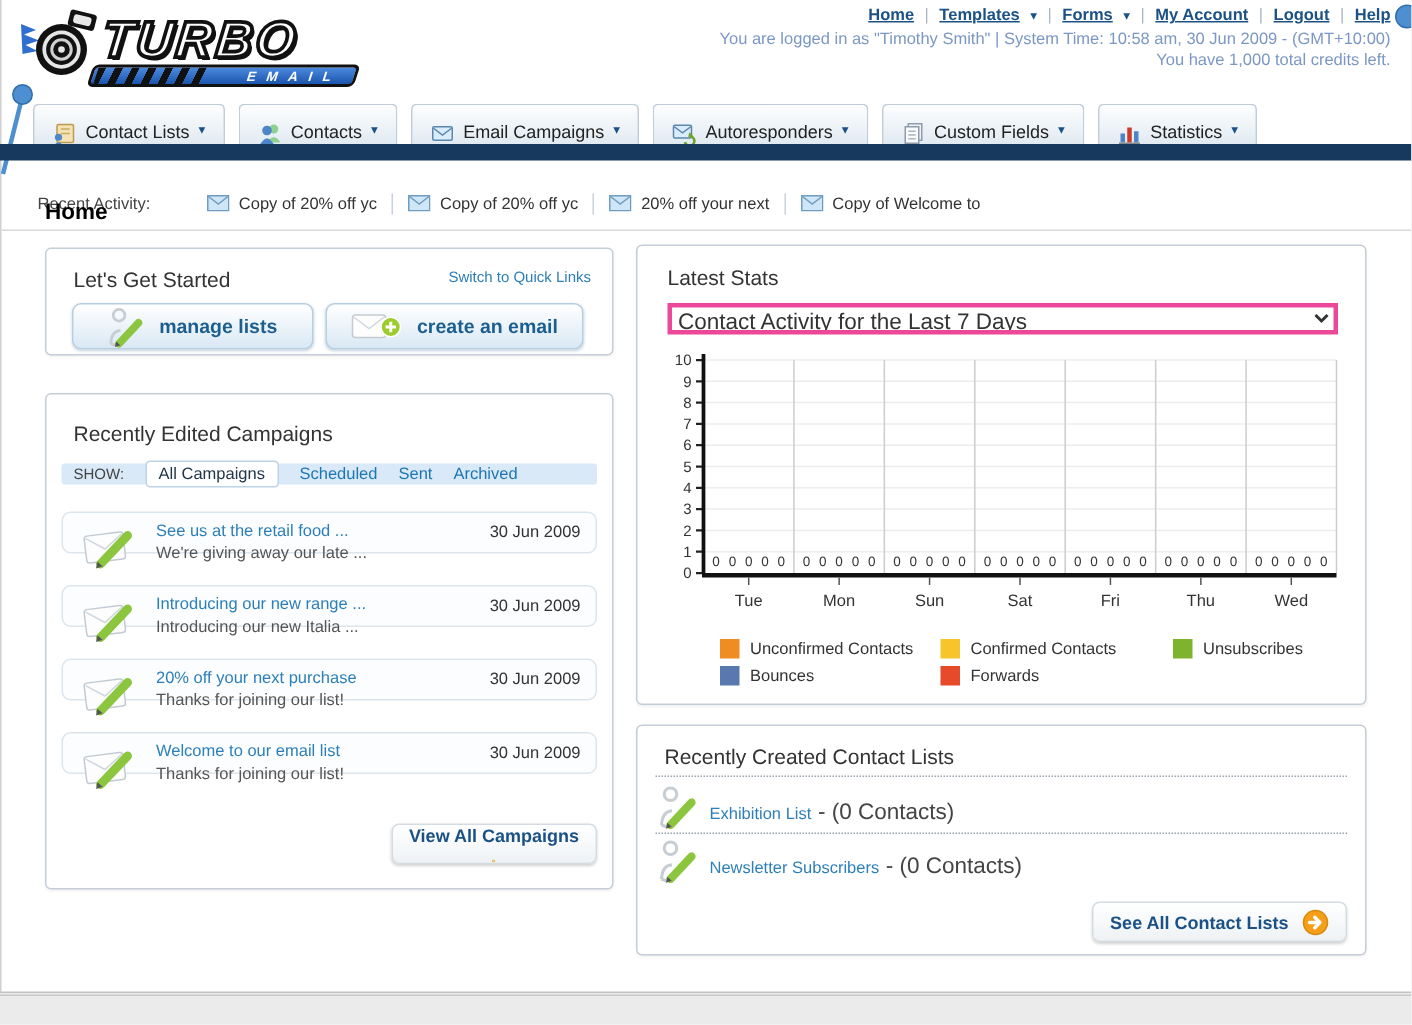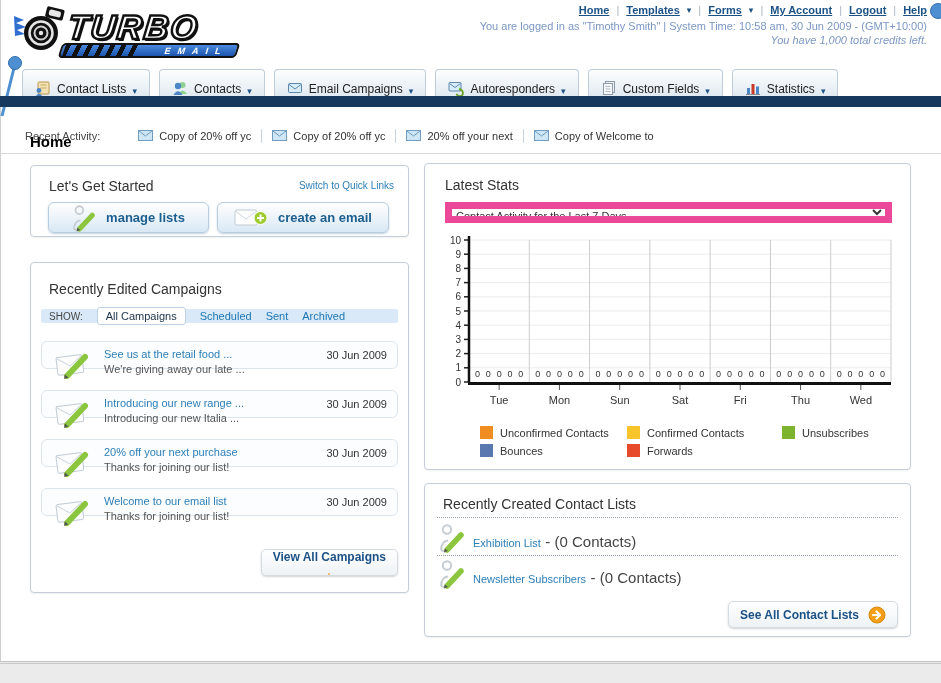--- a/index.html
+++ b/index.html
@@ -19,27 +19,27 @@
   .logo-stripes { position: absolute; left: 2px; top: 0; width: 42%; height: 100%;
     background: repeating-linear-gradient(100deg, #111 0 5px, transparent 5px 11px); }
   .logo-email { position: absolute; right: 8px; top: 1px; color: #fff; font-size: 9px;
     font-weight: bold; letter-spacing: 7px; }
   .top-nav { position: absolute; right: 14px; top: 4px; font-size: 11px; color: #9aa7b8;
     display: flex; align-items: center; gap: 7px; }
   .top-nav a { color: #1b5185; font-weight: bold; text-decoration: underline; cursor: pointer; }
   .nav-sep { color: #a9b6c4; }
   .chev { color: #1b5185; font-size: 9px; }
   .login-line { position: absolute; right: 14px; top: 20px; font-size: 11px; color: #7b97c4; }
-  .credits-line { position: absolute; right: 14px; top: 34px; font-size: 11px; color: #7b97c4; font-style: italic; }
+  .credits-line { position: absolute; right: 14px; top: 34px; font-size: 11px; color: #7b97c4; }
   .help-dot { position: absolute; right: -5px; top: 3px; width: 16px; height: 16px;
     border-radius: 50%; background: #4d8fd1; border: 1px solid #2f6fad; }
 
   
   .tabbar { position: absolute; left: 22px; top: 69px; height: 27px; display: flex; gap: 9px; }
-  .tab { display: inline-flex; align-items: flex-end; gap: 6px; padding: 0 12px;
+  .tab { display: inline-flex; align-items: flex-start; gap: 6px; padding: 11px 12px;
     border: 1px solid #c1ccd9; border-bottom: none; border-radius: 4px 4px 0 0;
     background: linear-gradient(#fdfefe, #e1eaf2); font-size: 12px; color: #222; cursor: pointer; }
   .navy-bar { position: absolute; left: 0; top: 96px; width: 941px; height: 11px; background: #17395d; }
 
   
   .activity-bar { position: absolute; left: 0; top: 118px; width: 941px; height: 36px;
     border-bottom: 1px solid #d8d8d8; display: flex; align-items: center; padding-left: 25px; }
   .activity-label { font-size: 11px; color: #444; margin-right: 28px; }
   .activity-item { display: inline-flex; align-items: center; gap: 6px; font-size: 11px;
     color: #333; padding: 0 10px; cursor: pointer; white-space: nowrap; }
@@ -81,22 +81,22 @@
   .campaign-date { position: absolute; right: 10px; top: 7px; font-size: 11px; color: #333; }
   .arrow-btn { display: inline-flex; align-items: center; gap: 9px; height: 27px; padding: 0 11px;
     border: 1px solid #d4dbe1; border-radius: 5px; background: linear-gradient(#ffffff, #eef2f5);
     box-shadow: 0 1px 2px rgba(0,0,0,0.18); font-size: 12px; font-weight: bold; color: #1b5185;
     cursor: pointer; }
   #view-all-btn { position: absolute; right: 10px; top: 286px; flex-direction: column; }
 
   #stats { left: 424px; top: 163px; width: 487px; height: 307px; }
   #stats .panel-title { position: absolute; left: 20px; top: 13px; }
   #stats-select { position: absolute; left: 20px; top: 38px; width: 447px; height: 21px;
-    font-size: 11px; font-family: "Liberation Sans", sans-serif; color: #333;
-    border: 7px solid #ec4899; background: #fff; }
+    font-size: 15px; font-family: "Liberation Sans", sans-serif; color: #333;
+    border: 3px solid #ec4899; background: #fff; }
   #stats-chart { position: absolute; left: 14px; top: 70px; }
   .legend { position: absolute; left: 55px; top: 262px; display: grid;
     grid-template-columns: 147px 155px 150px; row-gap: 5px; }
   .legend-item { display: flex; align-items: center; gap: 7px; font-size: 11px; color: #333; }
   .legend-swatch { width: 13px; height: 13px; display: inline-block; }
 
   #contact-lists { left: 424px; top: 483px; width: 487px; height: 154px; }
   #contact-lists .panel-title { position: absolute; left: 18px; top: 12px; }
   .dotted { position: absolute; left: 12px; right: 12px; border-top: 1px dotted #99a3ad; }
   .cl-row-icon { position: absolute; left: 14px; }

